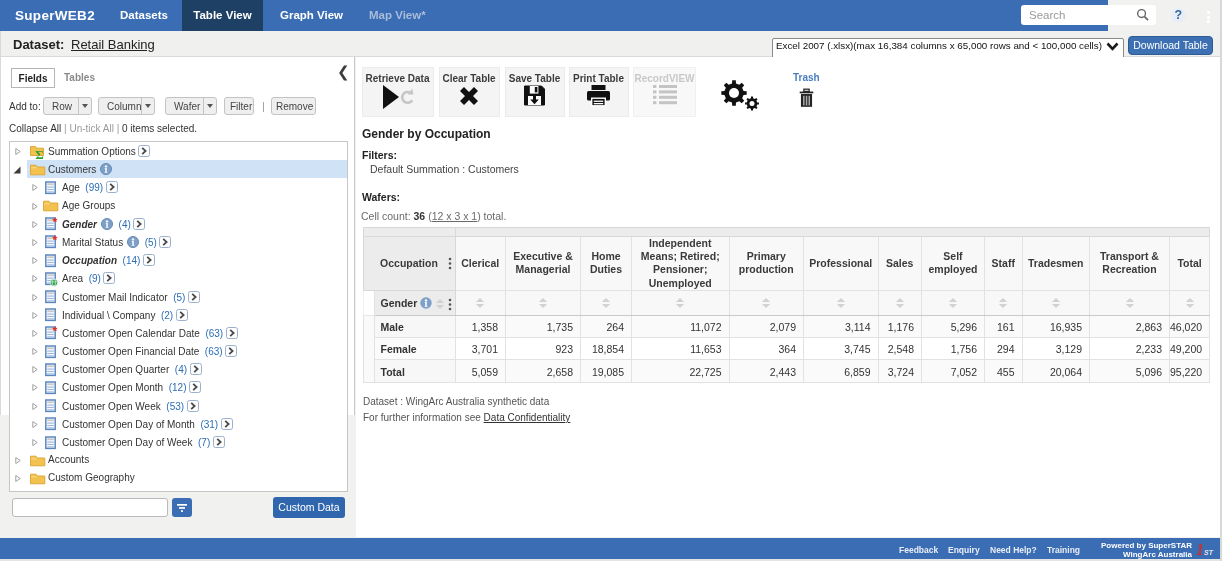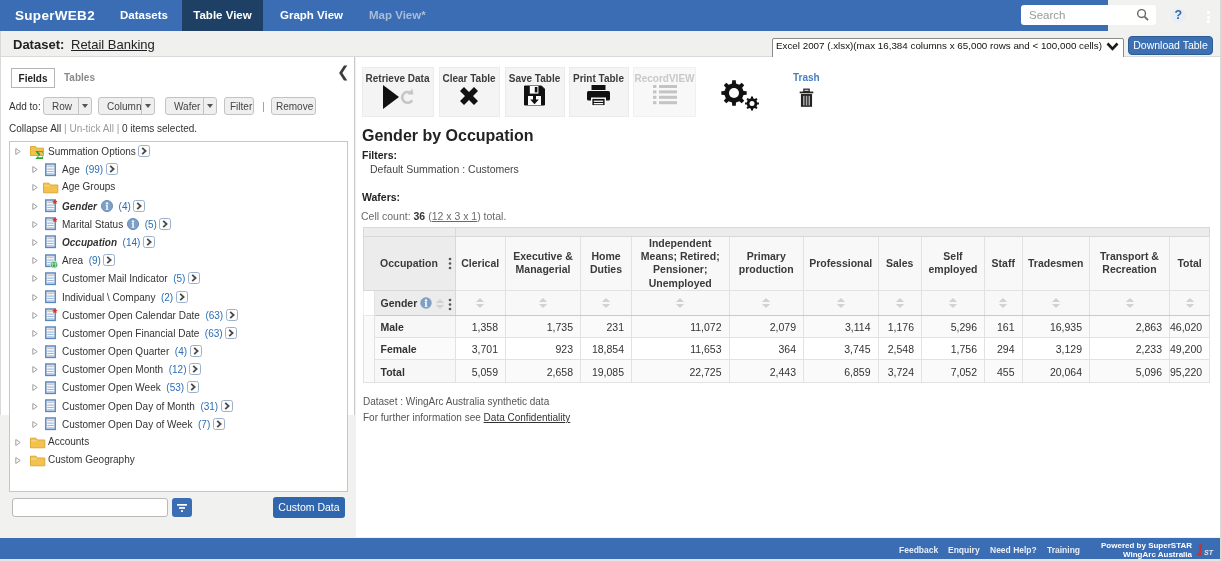--- a/index.html
+++ b/index.html
@@ -39,21 +39,21 @@
 #bottomrow { position:absolute; left:0px; top:440px; width:353px; height:28px; }
 #finput { position:absolute; left:11px; top:1px; width:156px; height:19px; border:1px solid #b9b9b9; border-radius:3px; background:#fff; }
 #fbtn { position:absolute; left:171px; top:1px; width:20px; height:19px; background:#3a6db4; border-radius:3px; }
 #cdbtn { position:absolute; left:272px; top:0px; width:72px; height:21px; background:#2f66ad; border-radius:3px; color:#fff; font-size:10.5px; text-align:center; line-height:21px; }
 #main { position:absolute; left:356px; top:57px; width:864px; height:480px; background:#fff; }
 .tbtn { position:absolute; top:10px; height:50px; background:#f4f4f4; border:1px solid #ebebeb; text-align:center; }
 .tbtn .tl { display:block; margin-top:5px; font-size:10px; font-weight:bold; color:#3c3c3c; white-space:nowrap; }
 .tbtn.dis { background:#f8f8f8; border-color:#f0f0f0; }
 .tbtn.dis .tl { color:#c8c8c8; }
 #trashlbl { position:absolute; left:437px; top:15px; font-size:10px; font-weight:bold; color:#4a7dbd; }
-#h1 { position:absolute; left:6px; top:69.5px; font-size:16px; font-weight:bold; color:#222; }
+#h1 { position:absolute; left:6px; top:69.5px; font-size:12px; font-weight:bold; color:#222; }
 #filters { position:absolute; left:6px; top:92px; font-size:10.5px; font-weight:bold; color:#222; }
 #filtval { position:absolute; left:14px; top:106px; font-size:10.5px; color:#444; }
 #wafers { position:absolute; left:6px; top:134px; font-size:10.5px; font-weight:bold; color:#222; }
 #cellcount { position:absolute; left:5px; top:153px; font-size:10.5px; color:#6b6b6b; }
 #cellcount b { color:#333;text-align:center; }
 #cellcount .cclnk { text-decoration:underline; }
 #dtable { position:absolute; left:6.5px; top:170px; border-collapse:collapse; table-layout:fixed; }
 #dtable td { border:1px solid #e2e2e2; font-size:10.5px; color:#333; overflow:hidden; padding:0; }
 #dtable .strip { height:9px; background:#ececec; border-color:#d8d8d8; }
 #dtable .hc { background:#f8f8f8; font-weight:bold; text-align:center; color:#3a3a3a; line-height:13.2px; vertical-align:middle; height:53px; }
@@ -140,20 +140,35 @@
         <svg class="abs" style="left:5px;top:6px;" width="6" height="7" viewBox="0 0 6 7">
           <path d="M0.8 0.5 L5.2 3.5 L0.8 6.5 Z" fill="#fdfdfd" stroke="#a0a0a0" stroke-width="1"></path>
         </svg>
         <svg class="abs" style="left:20px;top:2px;" width="18" height="16" viewBox="0 0 18 16">
           <path d="M0.5 11.5 L0.5 2.5 L5.5 2.5 L6.8 4.2 L13.5 4.2 L13.5 11.5 Z" fill="#f2c14e" stroke="#dca93c" stroke-width="1"></path>
           <text x="5.2" y="15" font-size="13" font-weight="bold" fill="#2fa336" font-family="Liberation Serif">Σ</text>
         </svg>
         <span class="txt" style="left:38px;">Summation Options<svg style="vertical-align:-2px; margin-left:2.5px;" width="12" height="12" viewBox="0 0 12 12">
             <rect x="0.5" y="0.5" width="11" height="11" rx="2" fill="#fdfdfd" stroke="#9ab0cc" stroke-width="1"></rect>
             <path d="M4.2 2.9 L7.6 6 L4.2 9.1" fill="none" stroke="#4a4a4a" stroke-width="1.8"></path>
+          </svg></span>
+      </div>
+<div class="trow">
+        <div class="hl"></div>
+        <svg class="abs" style="left:3px;top:6px;" width="8" height="8" viewBox="0 0 8 8">
+          <path d="M7.5 0.5 L7.5 7.5 L0.5 7.5 Z" fill="#3c3c3c"></path>
+        </svg>
+        <svg class="abs" style="left:20px;top:3.5px;" width="16" height="12" viewBox="0 0 16 12">
+          <path d="M0.5 10.8 L0.5 1.2 L6 1.2 L7.3 3 L14.8 3 L14.8 10.8 Z" fill="#f2c14e" stroke="#dca93c" stroke-width="1"></path>
+          <path d="M1.2 3.8 L6.7 3.8" stroke="#fbda8c" stroke-width="1"></path>
+        </svg>
+        <span class="txt" style="left:38px;">Customers<svg style="vertical-align:-2.5px; margin-left:4px;" width="12" height="12" viewBox="0 0 13 13">
+            <circle cx="6.5" cy="6.5" r="6" fill="#7da0c8" stroke="#6288b2" stroke-width="1"></circle>
+            <circle cx="6.5" cy="3.7" r="1.3" fill="#f4f7fa"></circle>
+            <path d="M5.1 5.5 L7.4 5.5 L7.4 9.7 L8.1 9.7 L8.1 10.5 L5.0 10.5 L5.0 9.7 L5.7 9.7 L5.7 6.3 L5.1 6.3 Z" fill="#f4f7fa"></path>
           </svg></span>
       </div>
 <div class="trow">
         <svg class="abs" style="left:22px;top:6px;" width="6" height="7" viewBox="0 0 6 7">
           <path d="M0.8 0.5 L5.2 3.5 L0.8 6.5 Z" fill="#fdfdfd" stroke="#a0a0a0" stroke-width="1"></path>
         </svg>
         <svg class="abs" style="left:34px;top:2.5px;" width="14" height="15" viewBox="0 0 14 15">
           <rect x="1.8" y="1" width="9.4" height="11.4" fill="#fdfdfe" stroke="#5b87c0" stroke-width="1.5"></rect>
           <rect x="3.2" y="2.3" width="6.6" height="1.9" fill="#c9c9c9"></rect>
           <rect x="3.2" y="5.5" width="6.6" height="1.2" fill="#9db8dd"></rect>
@@ -590,21 +605,21 @@
           <td><svg width="10" height="12" viewBox="0 0 10 12">
               <path d="M0.8 5.1 L5 0.9 L9.2 5.1 Z" fill="#d2d2d2"></path>
               <path d="M0.8 6.9 L5 11.1 L9.2 6.9 Z" fill="#d2d2d2"></path>
             </svg></td>
     </tr>
     <tr class="drow odd">
           <td id="gutter" rowspan="3"></td>
           <td class="lab">Male</td>
           <td>1,358</td>
           <td>1,735</td>
-          <td>231</td>
+          <td>264</td>
           <td>11,072</td>
           <td>2,079</td>
           <td>3,114</td>
           <td>1,176</td>
           <td>5,296</td>
           <td>161</td>
           <td>16,935</td>
           <td>2,863</td>
           <td>46,020</td>
         </tr>

